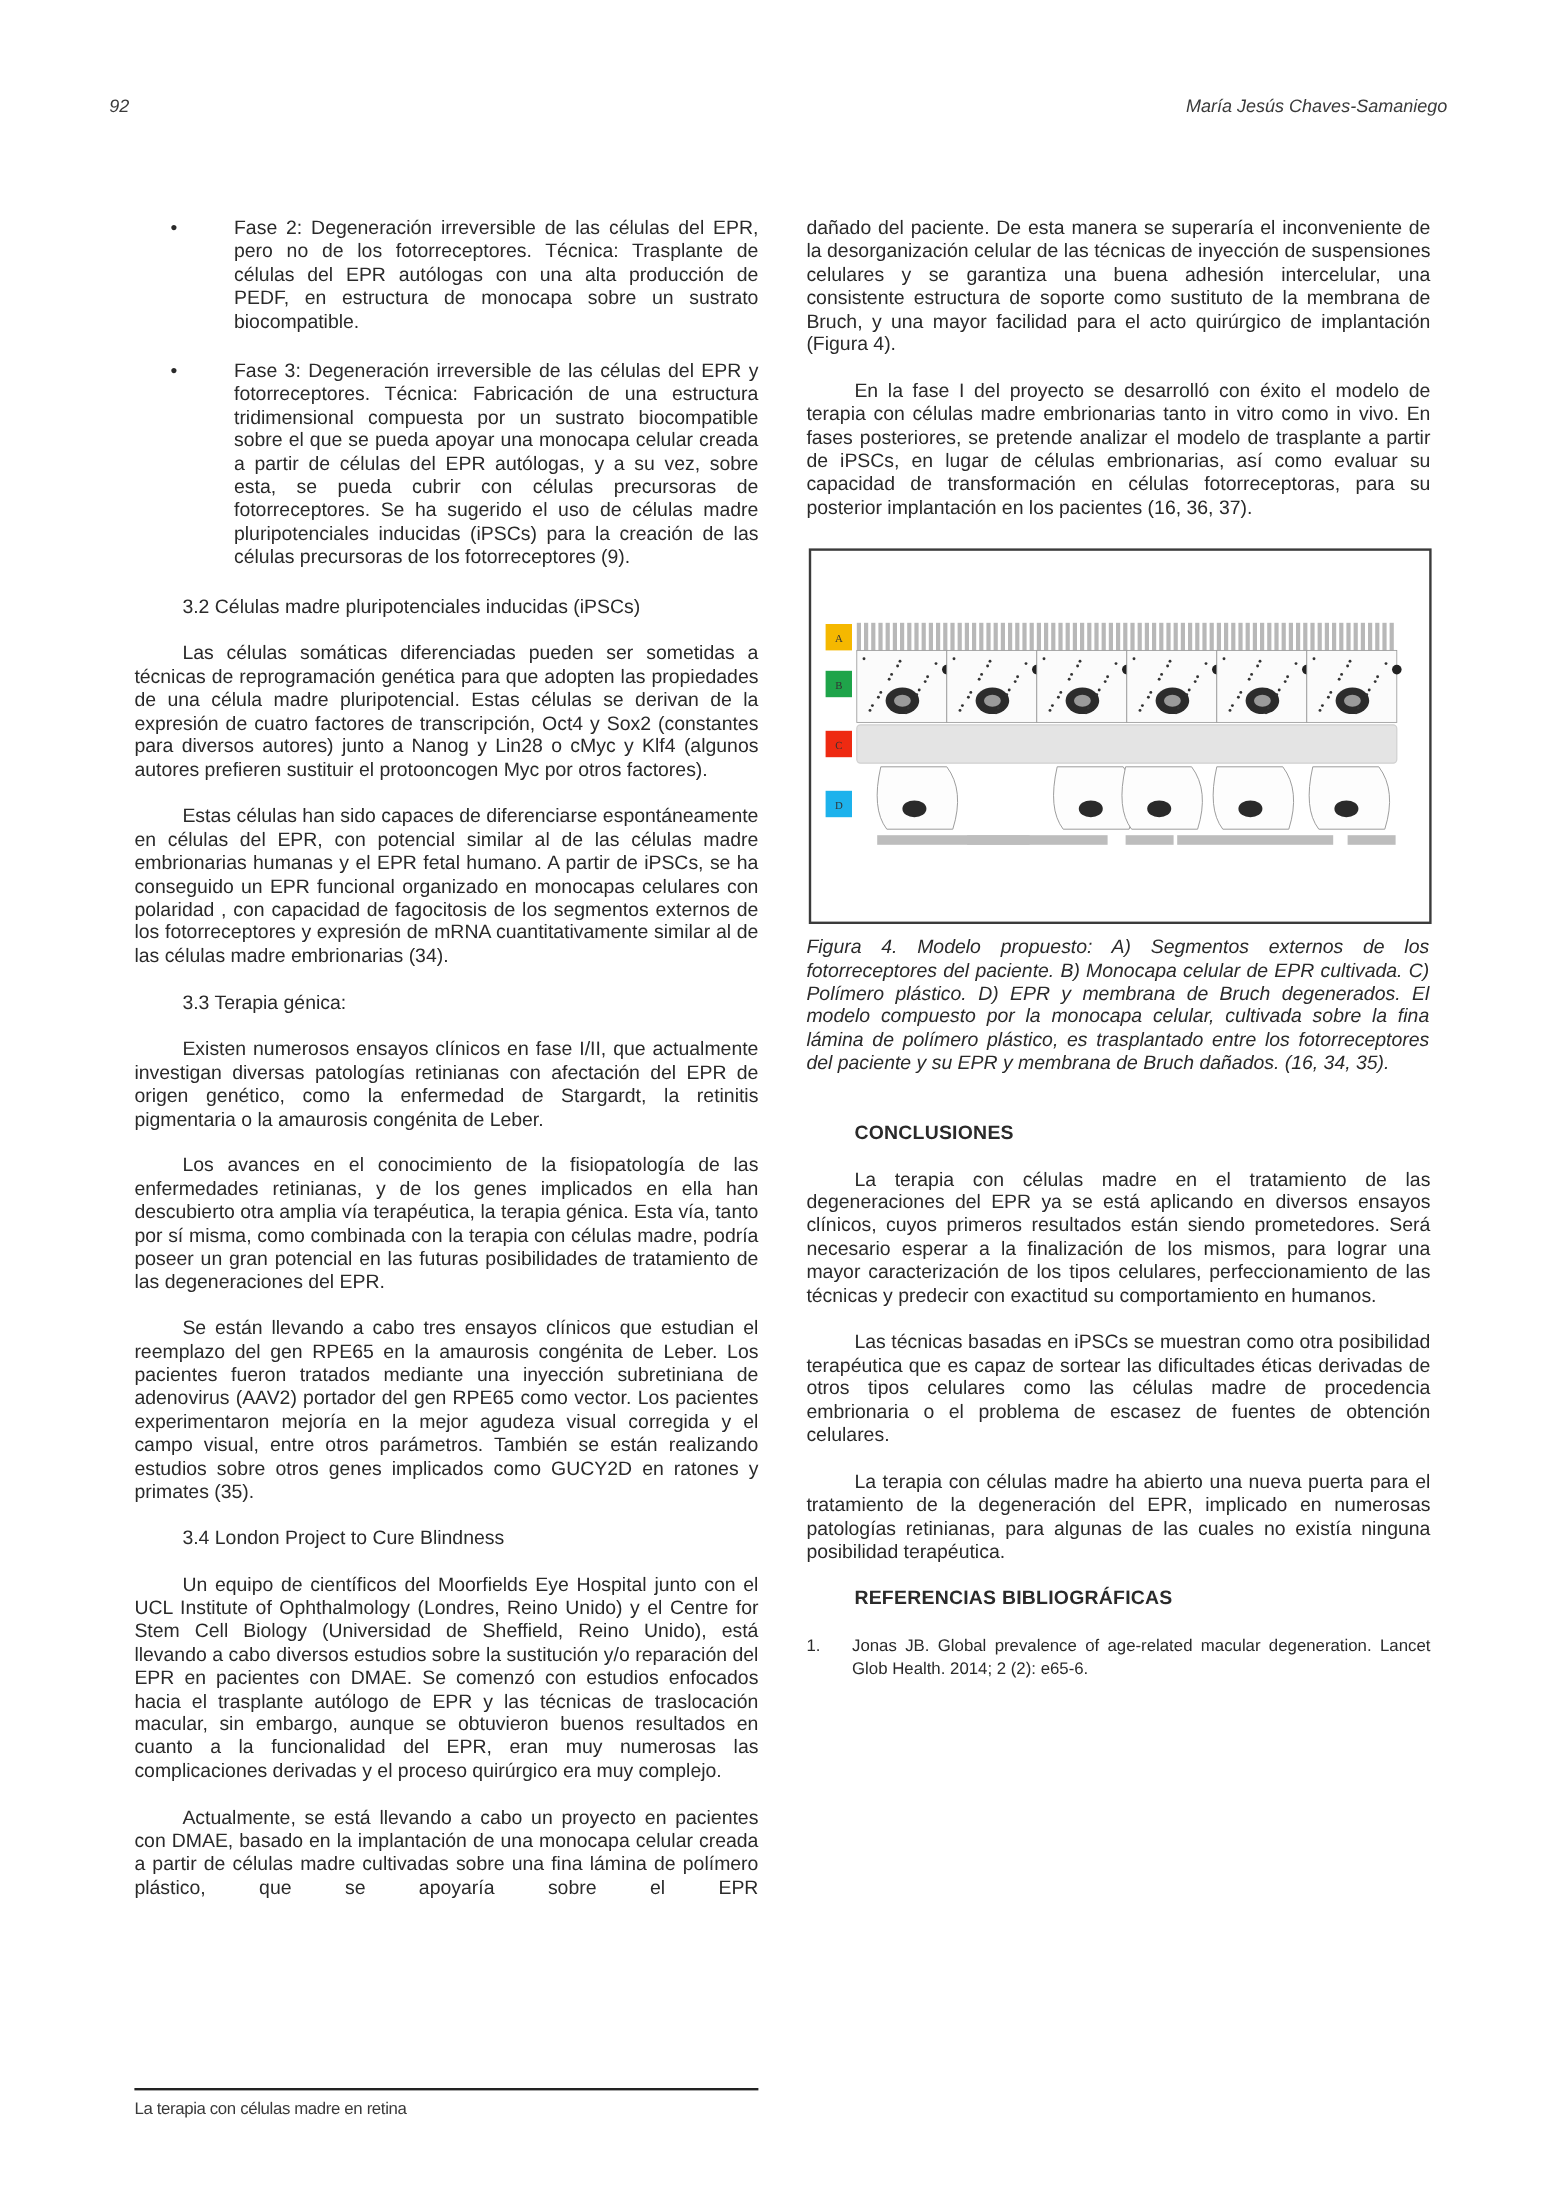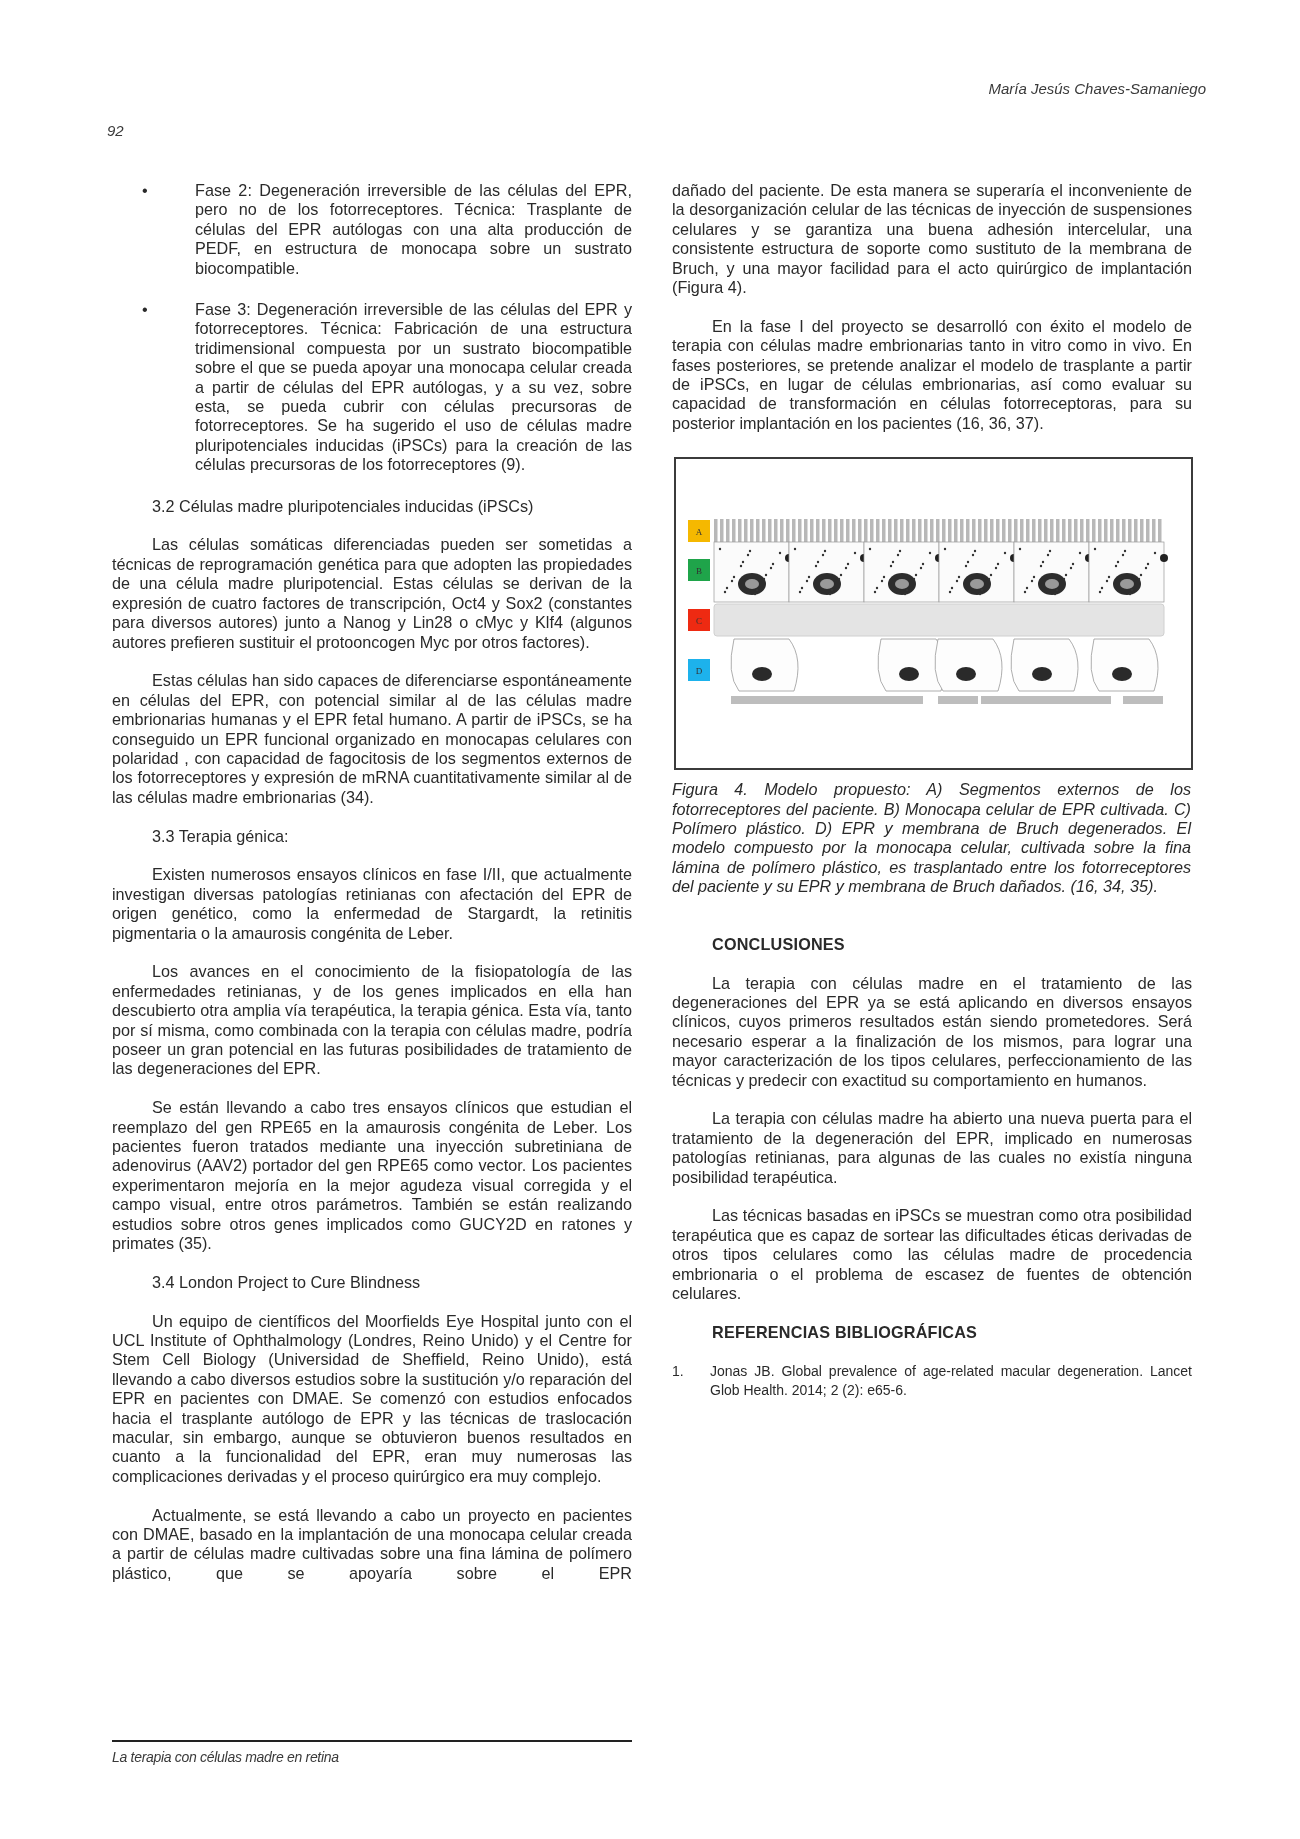--- a/index.html
+++ b/index.html
@@ -1,36 +1,36 @@
 <!DOCTYPE html>
 <html><head>
 <meta charset="utf-8">
 <style>
   html, body { margin: 0; padding: 0; background: #ffffff; }
   body { width: 1300px; height: 1839px; position: relative; overflow: hidden;
          font-family: "Liberation Sans", sans-serif; color: #2a2a2a; }
   .running-head { position: absolute; top: 80px; font-style: italic; font-size: 15px; color: #3a3a3a; }
-  #page-num { left: 107px; margin-top: 42px; }
+  #page-num { left: 91px; }
   #author { right: 94px; }
   .col { position: absolute; top: 181px; font-size: 16.2px; line-height: 19.4px; text-align: justify; }
   #col-left { left: 112px; width: 520px; }
   #col-right { left: 672px; width: 520px; }
   .bullet { position: relative; padding-left: 83px; margin: 0 0 22px 0; }
   .bullet .dot { position: absolute; left: 30px; top: 0; }
   .para { margin: 0 0 19.4px 0; text-indent: 40px; }
   .subhead { margin: 0 0 19.4px 0; padding-left: 40px; text-align: left; }
   .heading { font-weight: bold; margin: 0 0 19.4px 0; padding-left: 40px; letter-spacing: 0.2px; }
   .figure-box { border: 2px solid #3b3b3b; height: 309px; margin: 24px 0 10px 2px; width: 515px; position: relative; background: #fff; }
   .figure-box svg { position: absolute; left: 0; top: 0; }
   .caption { font-style: italic; margin: 0 1px 38px 0; }
   .ref { position: relative; padding-left: 38px; font-size: 14px; line-height: 19px; margin: 0; }
   .ref .num { position: absolute; left: 48px; top: 0; }
   .ref .txt { display: block; padding-left: 48px; }
   #footer-rule { position: absolute; left: 112px; top: 1740px; width: 520px; height: 2px; background: #222; }
-  #footer-title { position: absolute; left: 112px; top: 1749px; font-style: italic; font-size: 14px; color: #3a3a3a; letter-spacing: -0.3px; }
+  #footer-title { position: absolute; left: 112px; top: 1749px; font-size: 14px; color: #3a3a3a; letter-spacing: -0.3px; }
 </style>
 </head>
 <body>
 
 <div class="running-head" id="page-num">92</div>
 <div class="running-head" id="author">María Jesús Chaves-Samaniego</div>
 
 <div class="col" id="col-left">
   <div class="bullet">
     <span class="dot">•</span>
@@ -281,22 +281,22 @@
           <rect x="262" y="237" width="40" height="8" fill="#bdbdbd"></rect>
           <rect x="305" y="237" width="130" height="8" fill="#bdbdbd"></rect>
           <rect x="447" y="237" width="40" height="8" fill="#bdbdbd"></rect>
         </g>
     </svg>
   </div>
   <p class="caption">Figura 4. Modelo propuesto: A) Segmentos externos de los fotorreceptores del paciente. B) Monocapa celular de EPR cultivada. C) Polímero plástico. D) EPR y membrana de Bruch degenerados. El modelo compuesto por la monocapa celular, cultivada sobre la fina lámina de polímero plástico, es trasplantado entre los fotorreceptores del paciente y su EPR y membrana de Bruch dañados. (16, 34, 35).</p>
 
   <p class="heading">CONCLUSIONES</p>
   <p class="para">La terapia con células madre en el tratamiento de las degeneraciones del EPR ya se está aplicando en diversos ensayos clínicos, cuyos primeros resultados están siendo prometedores. Será necesario esperar a la finalización de los mismos, para lograr una mayor caracterización de los tipos celulares, perfeccionamiento de las técnicas y predecir con exactitud su comportamiento en humanos.</p>
+  <p class="para">Las técnicas basadas en iPSCs se muestran como otra posibilidad terapéutica que es capaz de sortear las dificultades éticas derivadas de otros tipos celulares como las células madre de procedencia embrionaria o el problema de escasez de fuentes de obtención celulares.</p>
   <p class="para">La terapia con células madre ha abierto una nueva puerta para el tratamiento de la degeneración del EPR, implicado en numerosas patologías retinianas, para algunas de las cuales no existía ninguna posibilidad terapéutica.</p>
-  <p class="para">Las técnicas basadas en iPSCs se muestran como otra posibilidad terapéutica que es capaz de sortear las dificultades éticas derivadas de otros tipos celulares como las células madre de procedencia embrionaria o el problema de escasez de fuentes de obtención celulares.</p>
 
   <p class="heading" style="">REFERENCIAS BIBLIOGRÁFICAS</p>
   <div class="ref">
     <span class="num" style="left:0">1.</span>
     <span class="txt" style="padding-left:0; margin-left:0">Jonas JB. Global prevalence of age-related macular degeneration. Lancet Glob Health. 2014; 2 (2): e65-6.</span>
   </div>
 </div>
 
 <div id="footer-rule"></div>
 <div id="footer-title">La terapia con células madre en retina</div>

